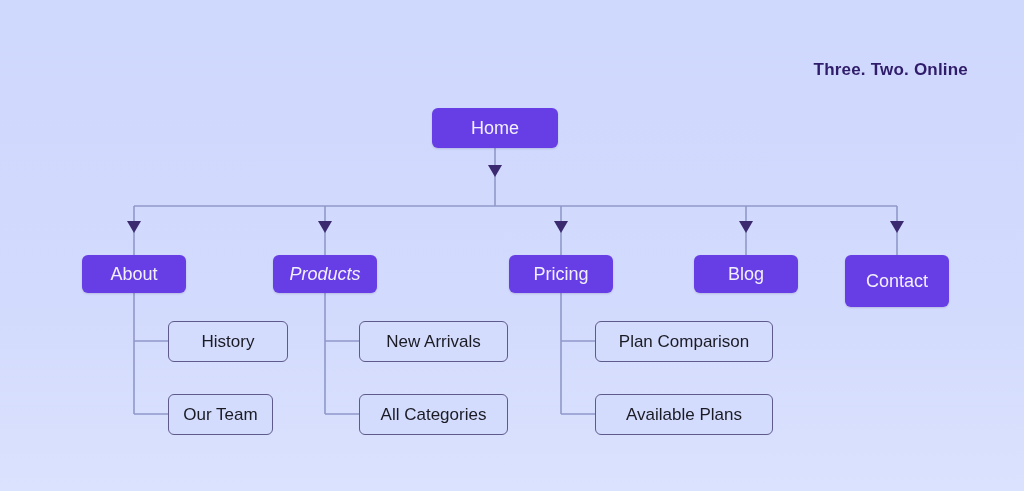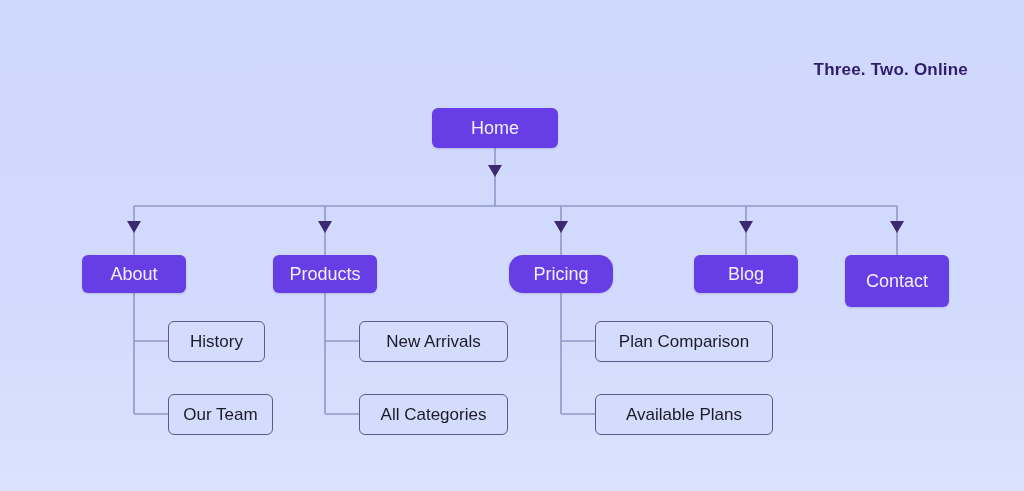--- a/index.html
+++ b/index.html
@@ -76,26 +76,26 @@
     <path class="wire" d="M134,292 L134,414 M134,341 L168,341 M134,414 L168,414"></path>
 
     <path class="wire" d="M325,292 L325,414 M325,341 L359,341 M325,414 L359,414"></path>
 
     <path class="wire" d="M561,292 L561,414 M561,341 L595,341 M561,414 L595,414"></path>
   </svg>
 
   <div class="node primary" style="left:432px;top:108px;width:126px;height:40px;">Home</div>
 
   <div class="node primary" style="left:82px;top:255px;width:104px;height:38px;">About</div>
-  <div class="node primary" style="left:273px;top:255px;width:104px;height:38px;">Products</div>
-  <div class="node primary" style="left:509px;top:255px;width:104px;height:38px;border-radius:14px;">Pricing</div>
+  <div class="node primary" style="left:273px;top:255px;width:104px;height:38px;font-style:italic;">Products</div>
+  <div class="node primary" style="left:509px;top:255px;width:104px;height:38px;">Pricing</div>
   <div class="node primary" style="left:694px;top:255px;width:104px;height:38px;">Blog</div>
   <div class="node primary" style="left:845px;top:255px;width:104px;height:52px;">Contact</div>
 
-  <div class="node leaf" style="left:168px;top:321px;width:97px;height:41px;">History</div>
+  <div class="node leaf" style="left:168px;top:321px;width:120px;height:41px;">History</div>
   <div class="node leaf" style="left:168px;top:394px;width:105px;height:41px;">Our Team</div>
 
   <div class="node leaf" style="left:359px;top:321px;width:149px;height:41px;">New Arrivals</div>
   <div class="node leaf" style="left:359px;top:394px;width:149px;height:41px;">All Categories</div>
 
   <div class="node leaf" style="left:595px;top:394px;width:178px;height:41px;">Available Plans</div>
   <div class="node leaf" style="left:595px;top:321px;width:178px;height:41px;">Plan Comparison</div>
 
 </div>
 

